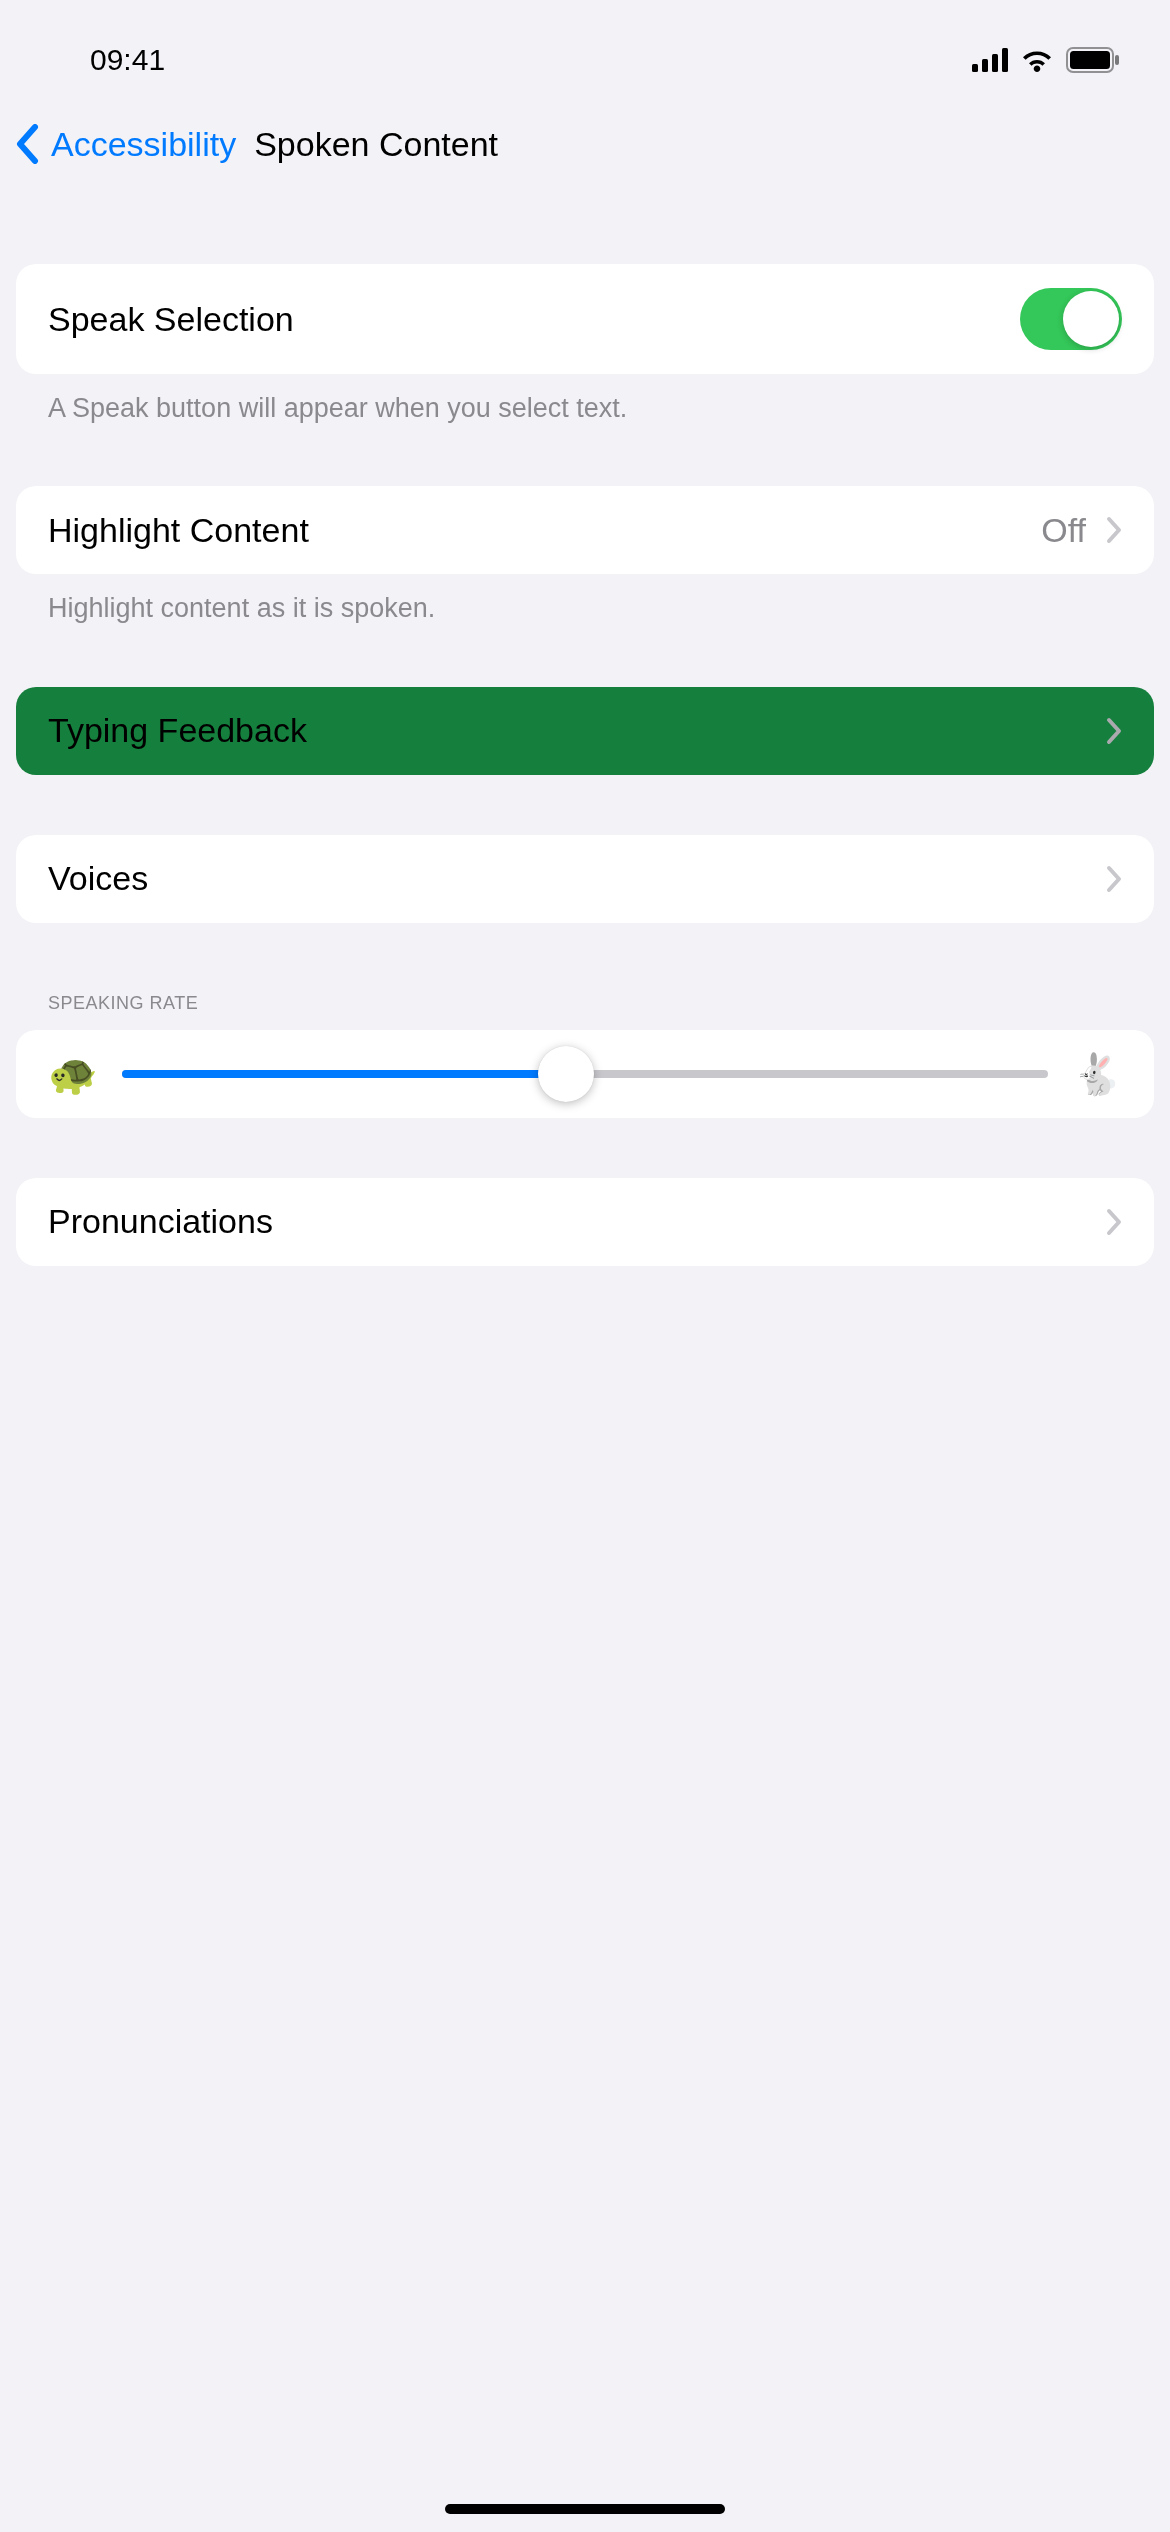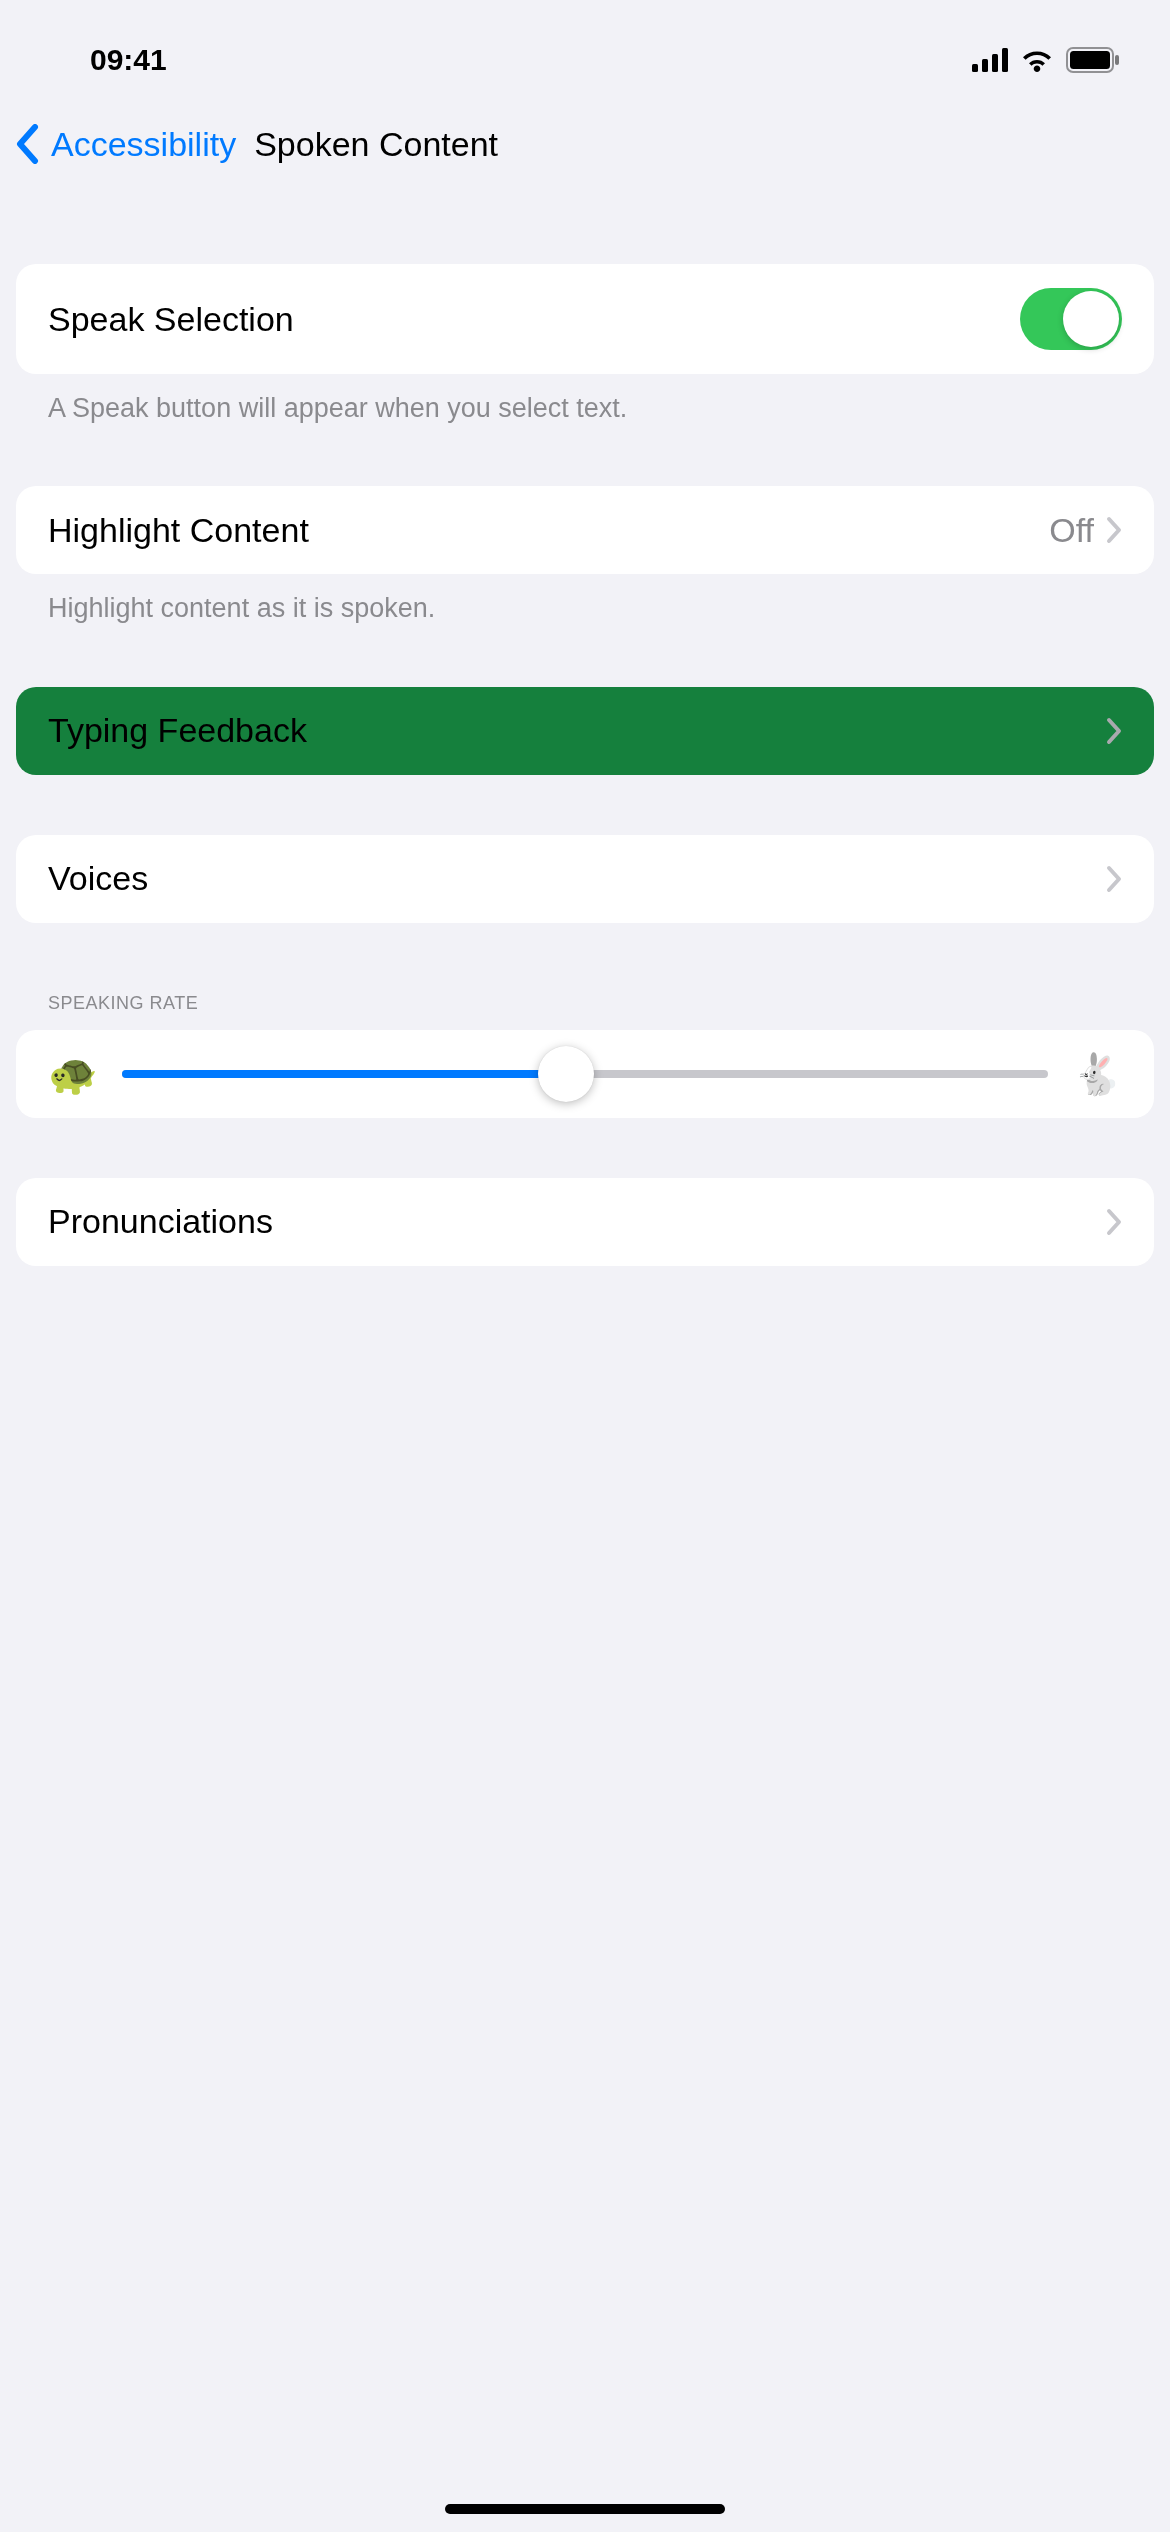--- a/index.html
+++ b/index.html
@@ -18,21 +18,21 @@
     }
     .status-bar {
       display: flex;
       justify-content: space-between;
       align-items: center;
       padding: 30px 50px 10px 90px;
       height: 100px;
     }
     .status-time {
       font-size: 30px;
-      font-weight: 700;
+      font-weight: 400;
       color: #000;
     }
     .status-icons {
       display: flex;
       align-items: center;
       gap: 12px;
     }
     .nav-bar {
       display: flex;
       align-items: flex-end;
@@ -86,21 +86,21 @@
       background: #15803d;
     }
     .cell-label {
       font-size: 34px;
       color: #000;
       font-weight: 400;
     }
     .cell-right {
       display: flex;
       align-items: center;
-      gap: 12px;
+      gap: 20px;
     }
     .cell-value {
       font-size: 34px;
       color: #8a8a8e;
     }
     .footer-text {
       font-size: 27px;
       color: #8a8a8e;
       padding: 16px 32px 0 32px;
       line-height: 1.35;

